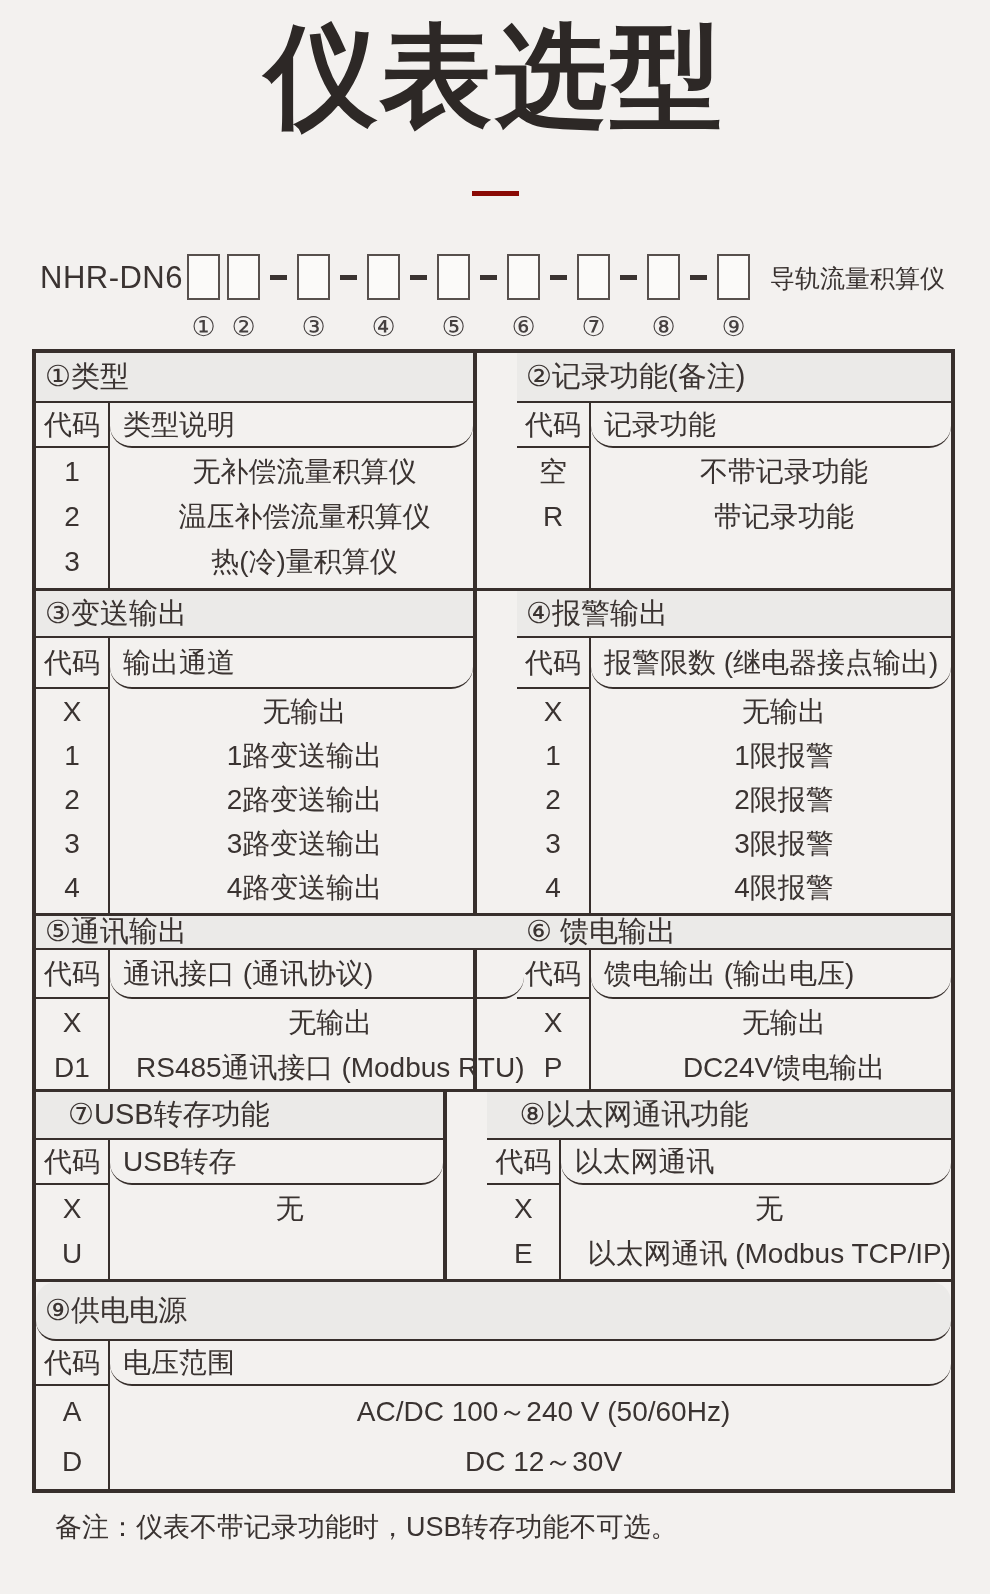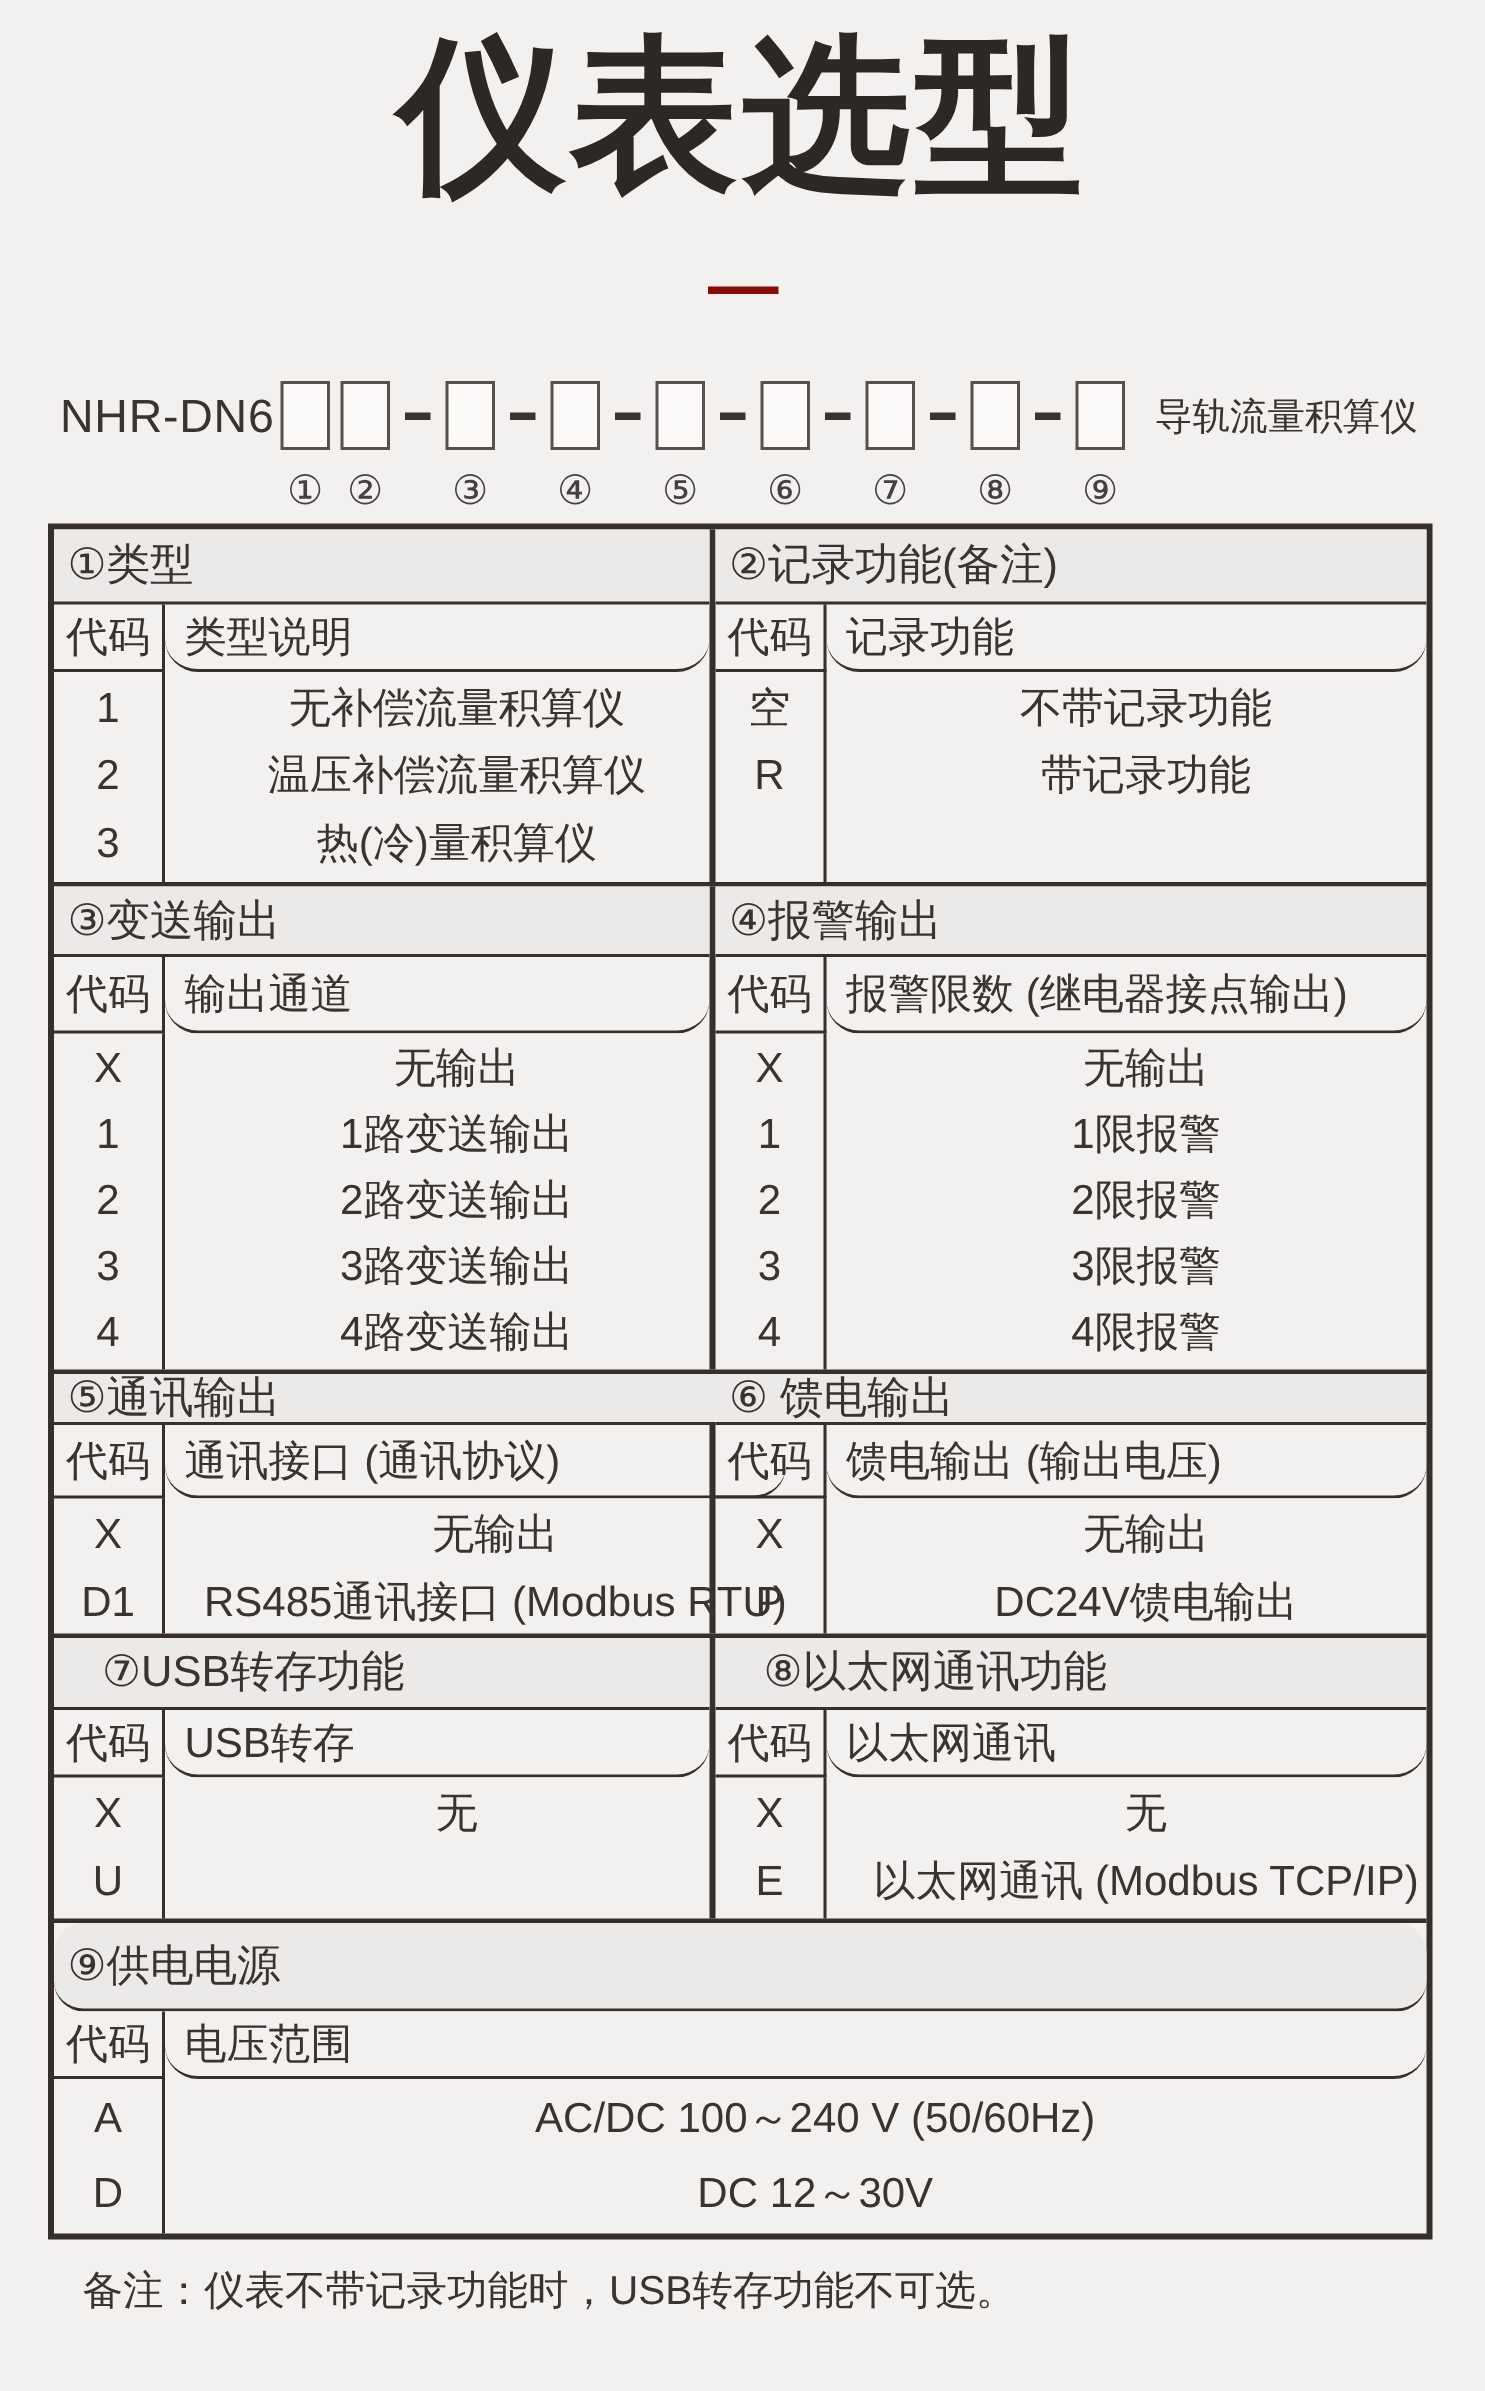--- a/index.html
+++ b/index.html
@@ -42,21 +42,21 @@
   .mnum{font-size:27px;line-height:27px;margin-top:14px;color:#454040;
         font-family:"Liberation Serif","DejaVu Serif",serif;}
   .mdash{width:17px;height:5px;background:var(--txt);margin:21px 10px 0 10px;flex:0 0 auto;}
   .box-unit + .box-unit{margin-left:0;}
   .model-suffix{font-size:25px;line-height:48px;margin-left:20px;white-space:nowrap;}
   
   .seltable{
     margin:8px 35px 0 32px;
     border:4px solid var(--line);
   }
-  .band{display:flex;border-bottom:3px solid var(--line);}
+  .band{display:flex;border-bottom:3px solid var(--line);gap:40px;}
   .band:last-child{border-bottom:none;}
   .half{display:grid;grid-template-columns:74px 1fr;}
   .half.left{width:48.2%;border-right:4px solid var(--line);}
   .half.right{flex:1;}
   .half.full{width:100%;}
   .half.full .sec-title{grid-column:1/3;}
   .sec-title{
     grid-column:1/3;background:var(--hdrbg);
     border-bottom:2px solid var(--line);
     font-size:29px;padding-left:9px;display:flex;align-items:center;

